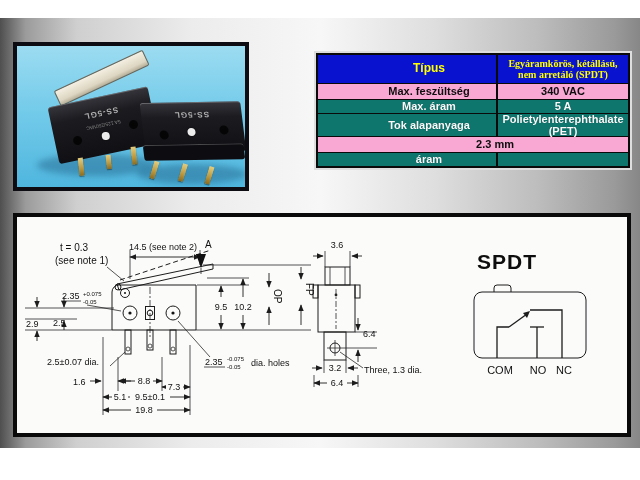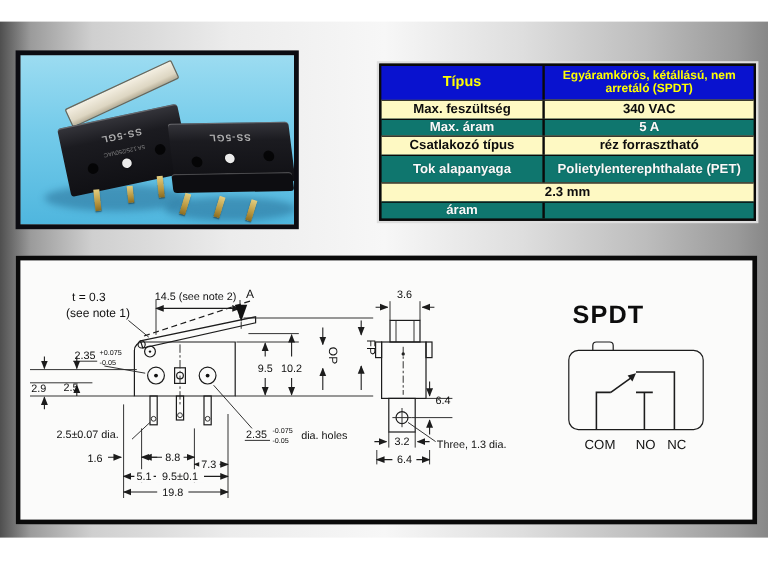--- a/index.html
+++ b/index.html
@@ -26,31 +26,31 @@
   .sw-hole{position:absolute;width:9px;height:9px;border-radius:50%;background:#000;opacity:.75;}
   .pin{position:absolute;width:5px;height:18px;
         background:linear-gradient(180deg,#e3cd7f 0%,#b9973f 60%,#8a6c22 100%);
         box-shadow:0 1px 1px rgba(0,0,0,.4);}
   .lever{position:absolute;background:linear-gradient(180deg,#f4efe2 0%,#ddd6c2 70%,#b7ae97 100%);
         border:1px solid #6b6557;border-radius:2px;}
 
   
   .spec-table{position:absolute;left:316px;top:53px;width:314px;box-sizing:border-box;
         border:2px solid #0a0a0a;box-shadow:0 0 0 2px #dedede;background:#0a0a0a;}
-  .t-row{display:flex;border-top:1px solid #0a0a0a;}
+  .t-row{display:flex;border-top:1px solid #0a0a0a;padding-left:44px;}
   .t-row:first-child{border-top:none;}
   .t-cell{display:flex;align-items:center;justify-content:center;text-align:center;
         font-weight:bold;line-height:1.1;padding:0 2px;box-sizing:border-box;}
   .t-label{width:136px;border-right:2px solid #0a0a0a;}
   .t-value{flex:1;}
   .r-blue{background:#0912cf;color:#ffff00;}
   .r-blue .t-label{background:#0912cf;}
-  .r-light{background:#fef9c3;color:#0d0d0d;justify-content:flex-end;}
+  .r-light{background:#f9a8d4;color:#0d0d0d;justify-content:flex-end;}
   .r-dark{background:#0f766e;color:#fafafa;text-shadow:0 0 1px rgba(0,0,0,.35);}
-  .fs11{font-size:11px;} .fs10{font-size:10px;} .fs12{font-size:12px;}
+  .fs11{font-size:11px;} .fs10{font-size:10px;font-family:Liberation Serif, serif;} .fs12{font-size:12px;}
   .h28{height:28px;} .h15{height:15px;} .h13{height:13px;} .h22{height:22px;}
 
   
   .drawing-panel{position:absolute;left:13px;top:213px;width:618px;height:224px;
         box-sizing:border-box;border:4px solid #0a0a0a;background:#fbfbfa;}
   svg{display:block;}
   .ln{stroke:#1c1c1c;stroke-width:1;fill:none;}
   .thin{stroke:#2a2a2a;stroke-width:.8;fill:none;}
   .dim{stroke:#1c1c1c;stroke-width:.9;fill:none;}
   .lbl{font-family:"Liberation Sans",sans-serif;font-size:9px;fill:#111;}
@@ -103,24 +103,20 @@
       <div class="t-cell t-label fs12">Típus</div>
       <div class="t-cell t-value fs10">Egyáramkörös, kétállású, nem arretáló (SPDT)</div>
     </div>
     <div class="t-row r-light h15">
       <div class="t-cell t-label fs11">Max. feszültség</div>
       <div class="t-cell t-value fs11">340 VAC</div>
     </div>
     <div class="t-row r-dark h13">
       <div class="t-cell t-label fs11">Max. áram</div>
       <div class="t-cell t-value fs11">5 A</div>
-    </div>
-    <div class="t-row r-light h15">
-      <div class="t-cell t-label fs11">Csatlakozó típus</div>
-      <div class="t-cell t-value fs11">réz forrasztható</div>
     </div>
     <div class="t-row r-dark h22">
       <div class="t-cell t-label fs11">Tok alapanyaga</div>
       <div class="t-cell t-value fs11">Polietylenterephthalate (PET)</div>
     </div>
     <div class="t-row r-light h15">
       <div class="t-cell t-value fs11">2.3 mm</div>
     </div>
     <div class="t-row r-dark h13">
       <div class="t-cell t-label fs11">áram</div>

